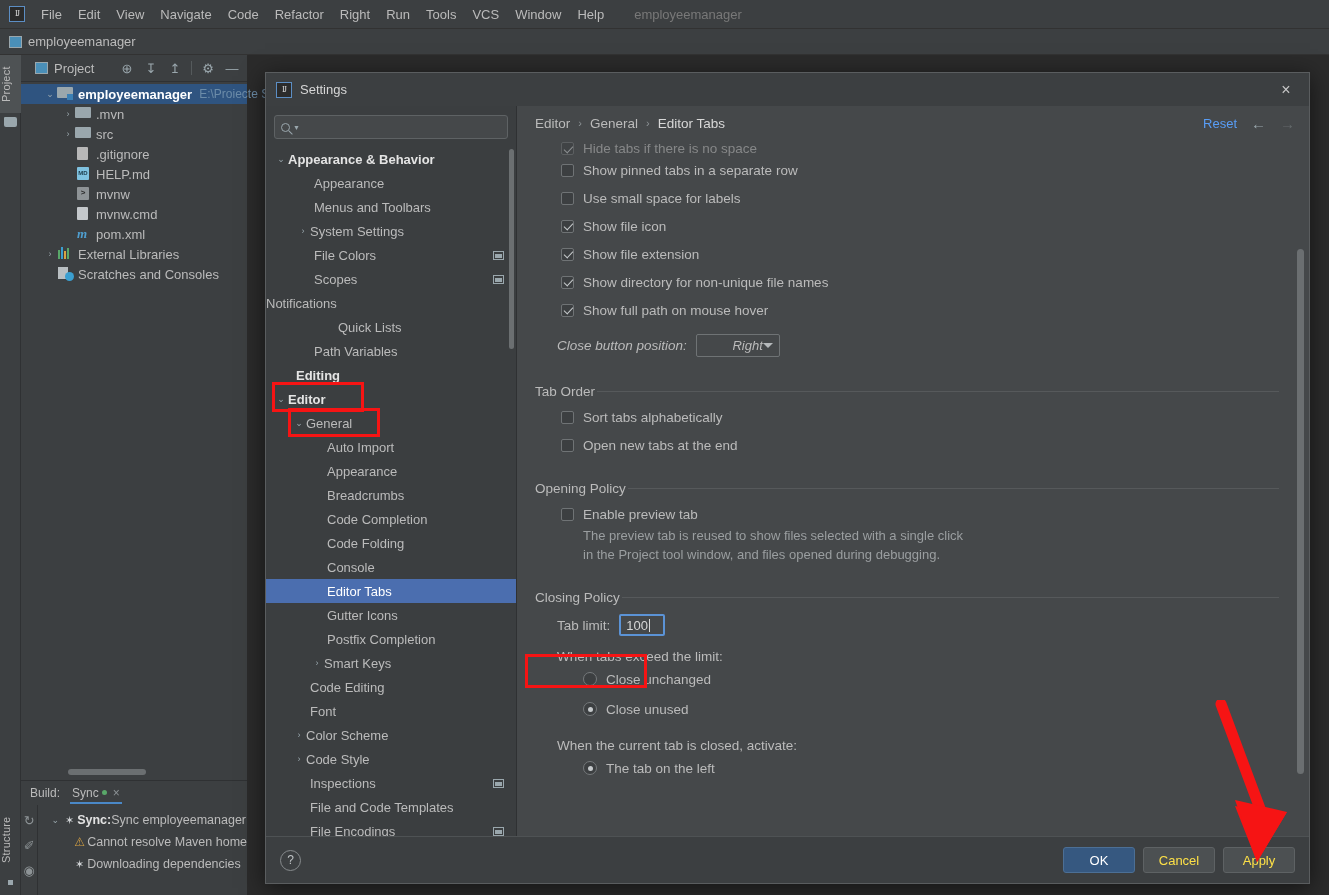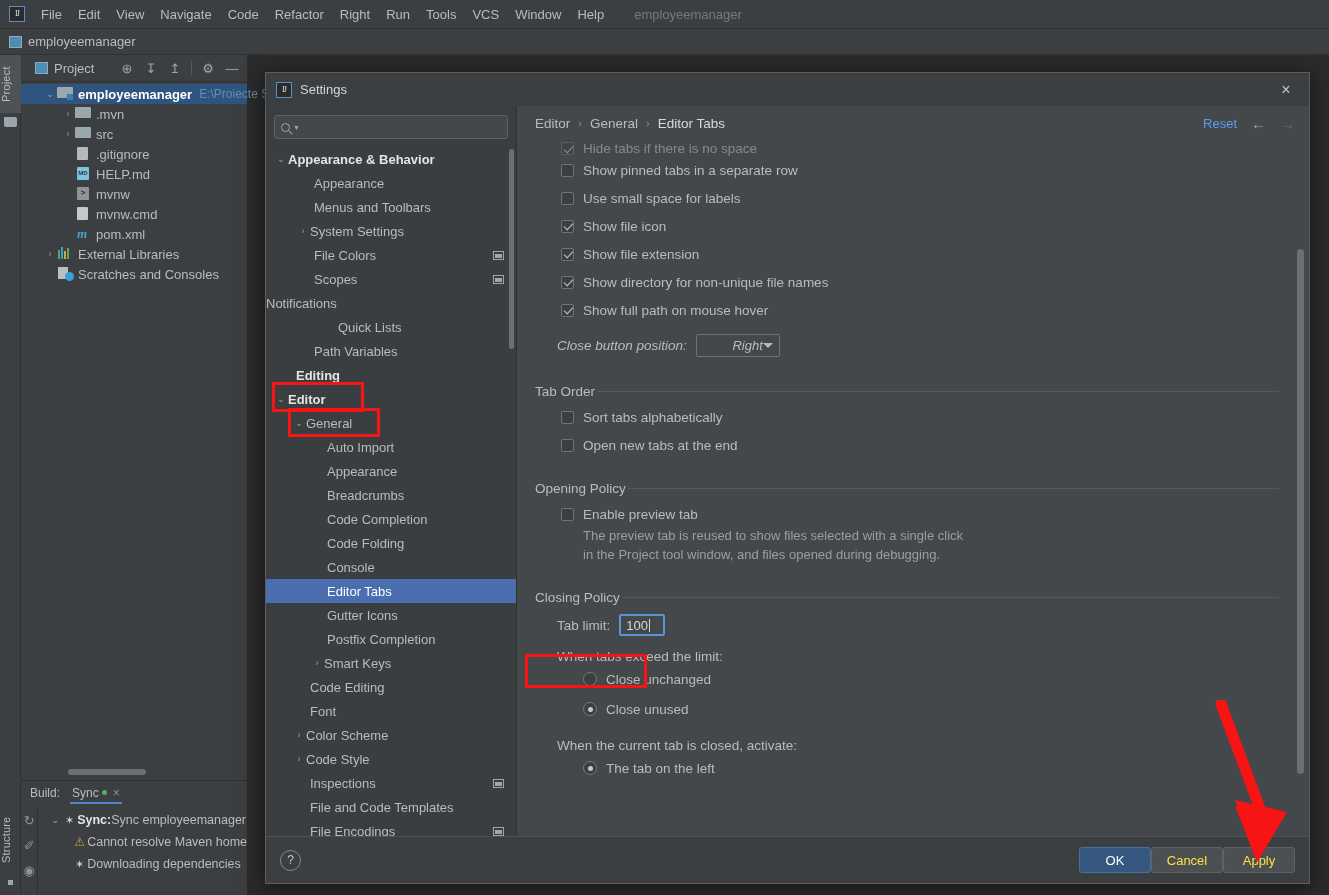--- a/index.html
+++ b/index.html
@@ -333,21 +333,21 @@
   
   .dlg-footer {
     height: 47px; display: flex; align-items: center; padding: 0 14px;
     background: #3c3f41; border-top: 1px solid #4e5254; flex: 0 0 47px;
   }
   .help-btn {
     width: 21px; height: 21px; border-radius: 50%; border: 1px solid #878b8d;
     color: #c0c4c6; font-size: 12px; display: flex; align-items: center;
     justify-content: center;
   }
-  .footer-btns { margin-left: auto; display: flex; }
+  .footer-btns { margin-left: auto; display: flex; gap: 8px; }
   .btn {
     min-width: 72px; height: 26px; border-radius: 3px; font-size: 13px;
     display: flex; align-items: center; justify-content: center;
     border: 1px solid #5e6264; background: #4c5052; color: #fde047; padding: 0 14px;
   }
   .btn.primary { background: #365880; border-color: #4c6f95; color: #ffffff; }
 
   
   .anno { position: absolute; border: 3px solid #f61414; pointer-events: none; }
   .anno-editor { left: 272px; top: 382px; width: 92px; height: 30px; }

